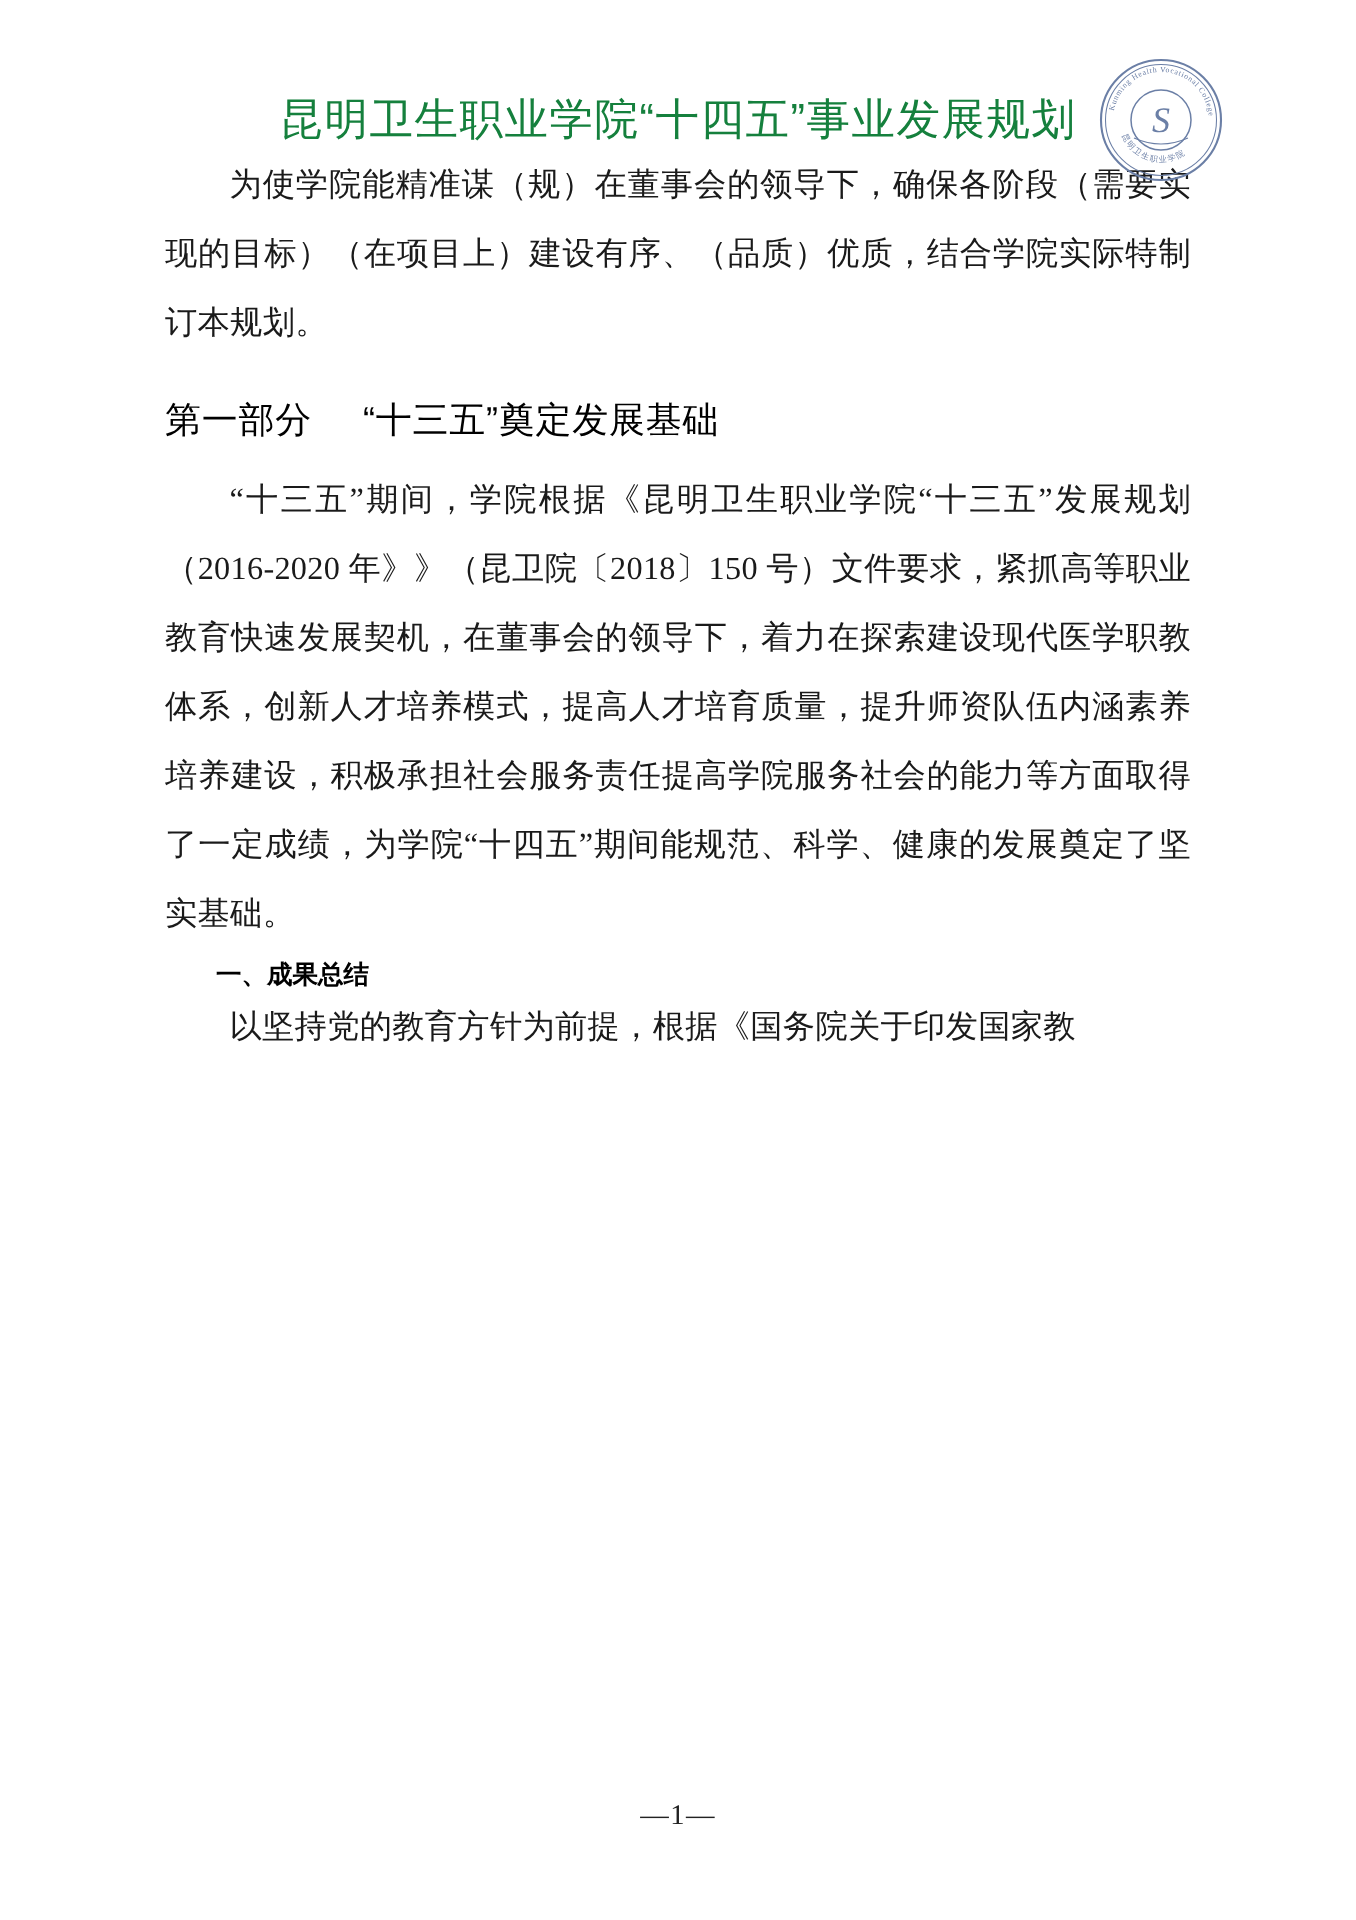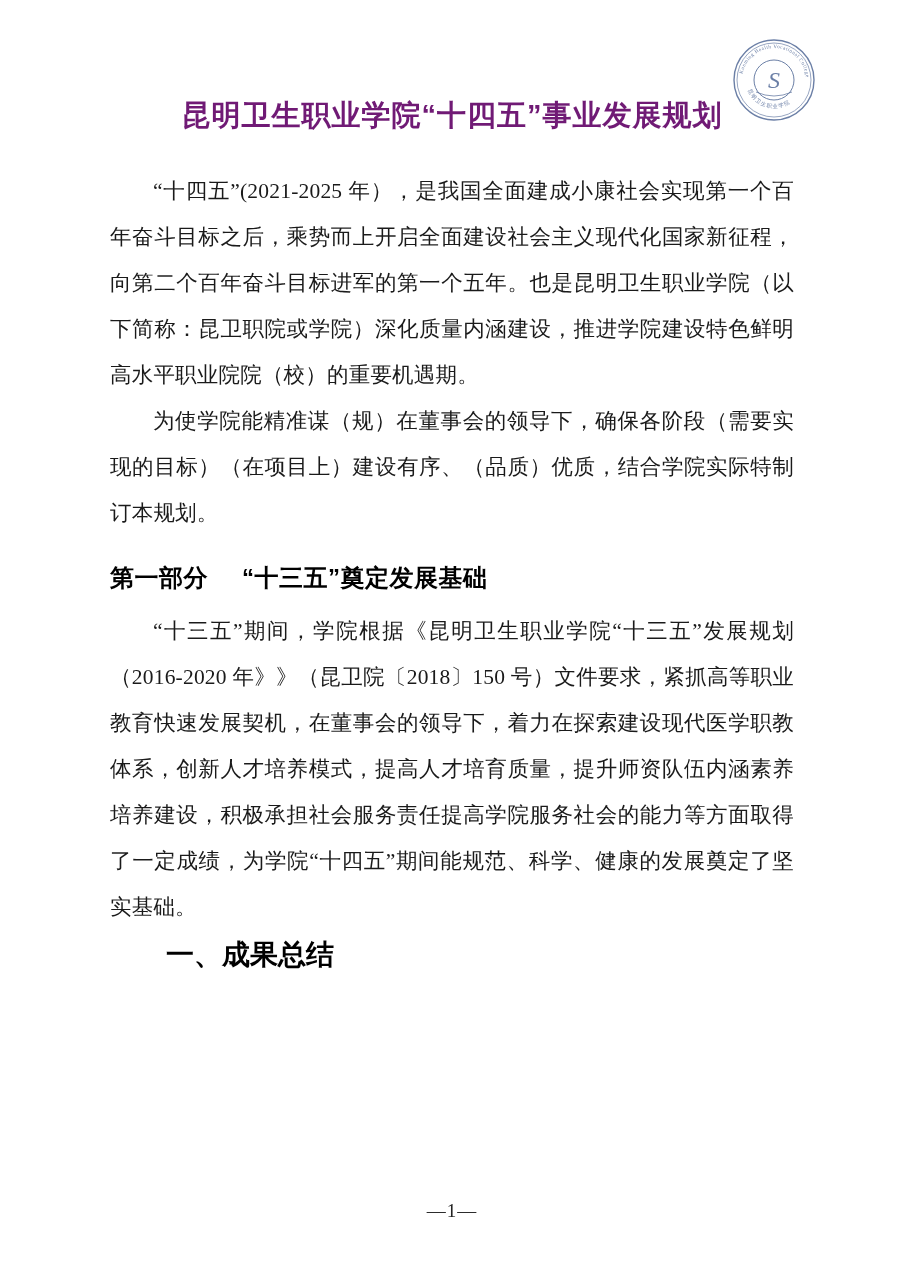--- a/index.html
+++ b/index.html
@@ -29,59 +29,59 @@
     top: 38px;
     right: 88px;
     width: 84px;
     height: 84px;
   }
   .seal svg { display: block; }
 
   
   .doc-title {
     margin: 0;
-    padding-top: 96px;
+    padding-top: 60px;
     text-align: center;
     font-family: "Liberation Sans", "DejaVu Sans", sans-serif;
-    font-weight: bold;
+    font-weight: normal;
     font-size: 29px;
     letter-spacing: 1px;
-    color: #701a75;
+    color: #15803d;
   }
 
   
   .para {
     margin: 0;
     font-size: 21.5px;
     line-height: 46px;
     text-align: justify;
     text-justify: inter-ideograph;
     text-indent: 2em;
     color: #1a1a1a;
     letter-spacing: 0.2px;
   }
   .para.first { margin-top: 32px; }
   .para + .para { margin-top: 0; }
 
   
   .section-heading {
     margin: 26px 0 0 0;
     font-family: "Liberation Sans", "DejaVu Sans", sans-serif;
-    font-weight: bold;
+    font-weight: normal;
     font-size: 24px;
     color: #000;
     letter-spacing: 0.5px;
   }
   .section-heading .sh-gap { display: inline-block; width: 34px; }
 
   .sub-heading {
     margin: 6px 0 0 0;
     font-family: Liberation Sans, sans-serif;
     font-weight: bold;
-    font-size: 28px;
+    font-size: 17px;
     text-indent: 2em;
     color: #000;
   }
 
   .spacer-sm { height: 14px; }
 
   
   .footer {
     position: absolute;
     left: 0;
@@ -113,29 +113,29 @@
       <text font-family="Liberation Sans, sans-serif" font-size="5.4" fill="#6b7fa6" letter-spacing="1">
         <textPath href="#arcBottom" startOffset="12%">昆明卫生职业学院</textPath>
       </text>
       <text x="42" y="50" text-anchor="middle" font-family="Liberation Serif, serif" font-size="24" font-style="italic" fill="#6b7fa6">S</text>
       <path d="M 24,54 Q 42,62 60,54" fill="none" stroke="#6b7fa6" stroke-width="0.8"></path>
     </svg>
   </div>
 
   <h1 class="doc-title">昆明卫生职业学院“十四五”事业发展规划</h1>
 
-  <p class="para first">“十四五”(2021-2025 年），是我国全面建成小康社会实现第一个百年奋斗目标之后，乘势而上开启全面建设社会主义现代化国家新征程，向第二个百年奋斗目标进军的第一个五年。也是昆明卫生职业学院（以下简称：昆卫职院或学院）深化质量内涵建设，推进学院建设特色鲜明高水平职业院院（校）的重要机遇期。</p>
   <p class="para">为使学院能精准谋（规）在董事会的领导下，确保各阶段（需要实现的目标）（在项目上）建设有序、（品质）优质，结合学院实际特制订本规划。</p>
 
   <h2 class="section-heading">
     <span>第一部分</span><span class="sh-gap"></span><span>“十三五”奠定发展基础</span>
   </h2>
 
   <div class="spacer-sm"></div>
 
   <p class="para">“十三五”期间，学院根据《昆明卫生职业学院“十三五”发展规划（2016-2020 年》》（昆卫院〔2018〕150 号）文件要求，紧抓高等职业教育快速发展契机，在董事会的领导下，着力在探索建设现代医学职教体系，创新人才培养模式，提高人才培育质量，提升师资队伍内涵素养培养建设，积极承担社会服务责任提高学院服务社会的能力等方面取得了一定成绩，为学院“十四五”期间能规范、科学、健康的发展奠定了坚实基础。</p>
 
   <h3 class="sub-heading">一、成果总结</h3>
 
+  <p class="para">以坚持党的教育方针为前提，根据《国务院关于印发国家教</p>
 
   <div class="footer">—1—</div>
 
 </div>
 
 </body></html>

